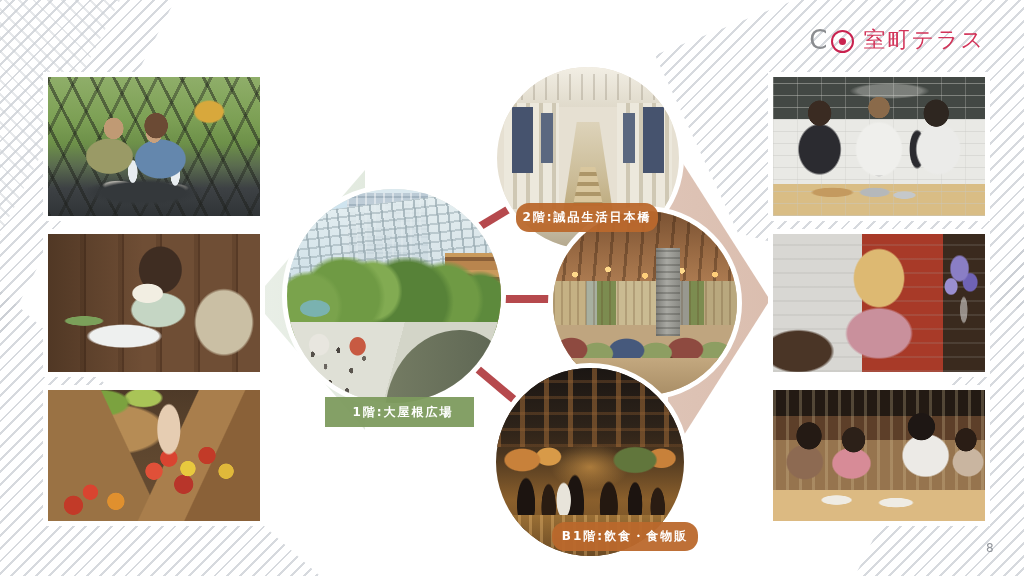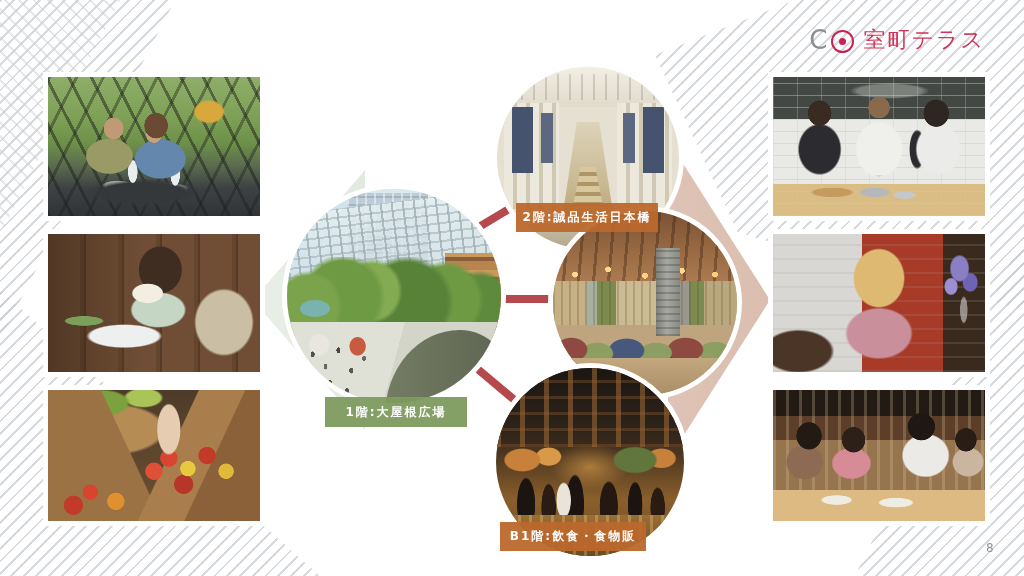--- a/index.html
+++ b/index.html
@@ -133,25 +133,25 @@
     radial-gradient(16px 15px at 92% 55%, #c9b5a0 92%, transparent),
     radial-gradient(16px 5px at 30% 84%, #efece4 88%, transparent),
     radial-gradient(18px 5px at 58% 86%, #efece4 88%, transparent),
     linear-gradient(180deg, rgba(0,0,0,0) 0 76%, #dcba82 76% 100%),
     repeating-linear-gradient(90deg, rgba(225,205,160,.25) 0 3px, transparent 3px 13px),
     linear-gradient(180deg,#231a13 0 20%, #5d3f29 20% 38%, #96744e 38% 78%, #7a5a38 78% 100%);}
 
   
   .lab{position:absolute;height:29px;line-height:29px;text-align:center;color:#ffffff;
        font-weight:bold;font-size:12px;letter-spacing:2px;z-index:6;white-space:nowrap;}
-  .lab-orange{background:rgba(187,104,44,.95);}
-  .lab-green{background:rgba(125,155,94,.95);}
+  .lab-orange{background:rgba(187,104,44,.95);border-radius:13px;}
+  .lab-green{background:rgba(125,155,94,.95);padding-left:7px;}
   #lab-f2{left:516px;top:203px;width:142px;}
   #lab-f1{left:555px;top:355px;width:182px;}
-  #lab-b1{left:500px;top:522px;width:146px;}
+  #lab-b1{left:552px;top:522px;width:146px;}
   #lab-plaza{left:325px;top:397px;width:142px;height:30px;line-height:30px;}
 
   
   #logo{position:absolute;top:22px;right:39px;height:36px;display:flex;align-items:center;z-index:6;}
   .logo-gray{color:#8b8d90;font-size:26px;letter-spacing:2px;font-weight:400;}
   .oring{display:inline-block;width:19px;height:19px;border:2px solid #c9224f;border-radius:50%;
          position:relative;margin:0 2px;top:1px;}
   .odot{position:absolute;left:50%;top:50%;width:7px;height:7px;margin:-3.5px 0 0 -3.5px;
         background:#c9224f;border-radius:50%;}
   .logo-jp{color:#d23459;font-size:22px;letter-spacing:2px;margin-left:7px;font-weight:500;}

